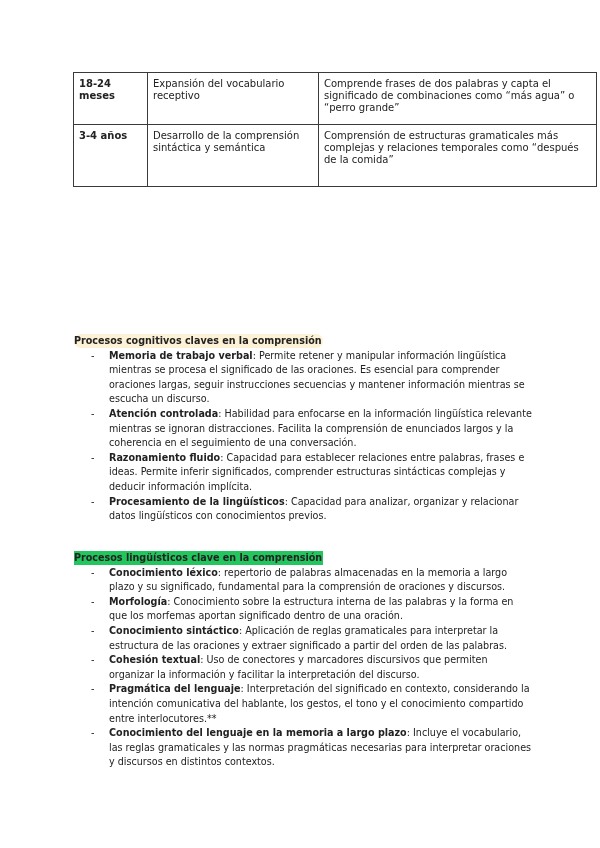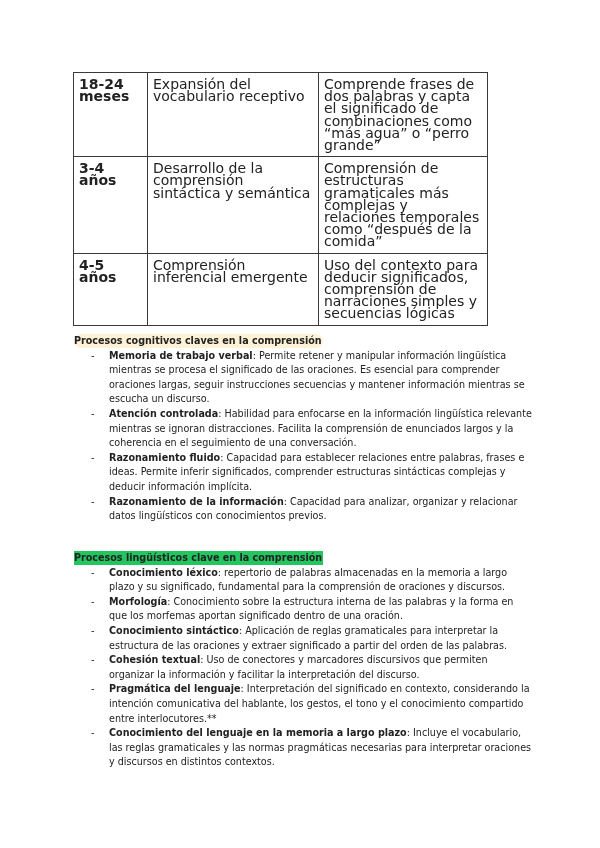--- a/index.html
+++ b/index.html
@@ -5,23 +5,23 @@
     html, body { margin: 0; padding: 0; background: #ffffff; }
     body {
       width: 600px; height: 848px; position: relative; overflow: hidden;
       font-family: "DejaVu Sans", sans-serif;
       color: #222222;
     }
     .page { position: absolute; left: 0; top: 0; width: 600px; height: 848px; background: #fff; }
 
     table.dev {
       position: absolute; left: 73px; top: 72px;
-      width: 415px;
+      width: 524px;
       border-collapse: collapse;
-      font-size: 14px; line-height: 12.2px; border-radius: 10px;
+      font-size: 10px; line-height: 12.2px; border-radius: 10px;
     }
     table.dev td {
       border: 1.4px solid #3a3a3a;
       vertical-align: top;
       padding: 5px 5px 5px 5px;
     }
     table.dev td.age { width: 63px; font-weight: bold; }
     table.dev td.milestone { width: 160px; }
     table.dev tr.r1 td { height: 41px; }
     table.dev tr.r2 td { height: 51px; }
@@ -50,35 +50,30 @@
       <tr class="r1">
         <td class="age">18-24 meses</td>
         <td class="milestone">Expansión del vocabulario receptivo</td>
         <td class="desc">Comprende frases de dos palabras y capta el significado de combinaciones como “más agua” o “perro grande”</td>
       </tr>
       <tr class="r3">
         <td class="age">3-4 años</td>
         <td class="milestone">Desarrollo de la comprensión sintáctica y semántica</td>
         <td class="desc">Comprensión de estructuras gramaticales más complejas y relaciones temporales como “después de la comida”</td>
       </tr>
-      <tr class="r4">
-        <td class="age">4-5 años</td>
-        <td class="milestone">Comprensión inferencial emergente</td>
-        <td class="desc">Uso del contexto para deducir significados, comprensión de narraciones simples y secuencias lógicas</td>
-      </tr>
     </tbody>
   </table>
 
   <div class="section" id="sec1">
     <h3 style="background: rgb(253, 242, 214); border-radius: 7px;">Procesos cognitivos claves en la comprensión</h3>
     <ul>
       <li><span class="dash">-</span><b>Memoria de trabajo verbal</b><span>: Permite retener y manipular información lingüística mientras se procesa el significado de las oraciones. Es esencial para comprender oraciones largas, seguir instrucciones secuencias y mantener información mientras se escucha un discurso.</span></li>
       <li><span class="dash">-</span><b>Atención controlada</b><span>: Habilidad para enfocarse en la información lingüística relevante mientras se ignoran distracciones. Facilita la comprensión de enunciados largos y la coherencia en el seguimiento de una conversación.</span></li>
       <li><span class="dash">-</span><b>Razonamiento fluido</b><span>: Capacidad para establecer relaciones entre palabras, frases e ideas. Permite inferir significados, comprender estructuras sintácticas complejas y deducir información implícita.</span></li>
-      <li><span class="dash">-</span><b>Razonamiento de la información</b><span>: Capacidad para analizar, organizar y relacionar datos lingüísticos con conocimientos previos.</span></li>
+      <li><span class="dash">-</span><b>Procesamiento de la lingüísticos</b><span>: Capacidad para analizar, organizar y relacionar datos lingüísticos con conocimientos previos.</span></li>
     </ul>
   </div>
 
   <div class="section" id="sec2">
     <h3 style="background: #22c55e;">Procesos lingüísticos clave en la comprensión</h3>
     <ul>
       <li><span class="dash">-</span><b>Conocimiento léxico</b><span>: repertorio de palabras almacenadas en la memoria a largo plazo y su significado, fundamental para la comprensión de oraciones y discursos.</span></li>
       <li><span class="dash">-</span><b>Morfología</b><span>: Conocimiento sobre la estructura interna de las palabras y la forma en que los morfemas aportan significado dentro de una oración.</span></li>
       <li><span class="dash">-</span><b>Conocimiento sintáctico</b><span>: Aplicación de reglas gramaticales para interpretar la estructura de las oraciones y extraer significado a partir del orden de las palabras.</span></li>
       <li><span class="dash">-</span><b>Cohesión textual</b><span>: Uso de conectores y marcadores discursivos que permiten organizar la información y facilitar la interpretación del discurso.</span></li>

